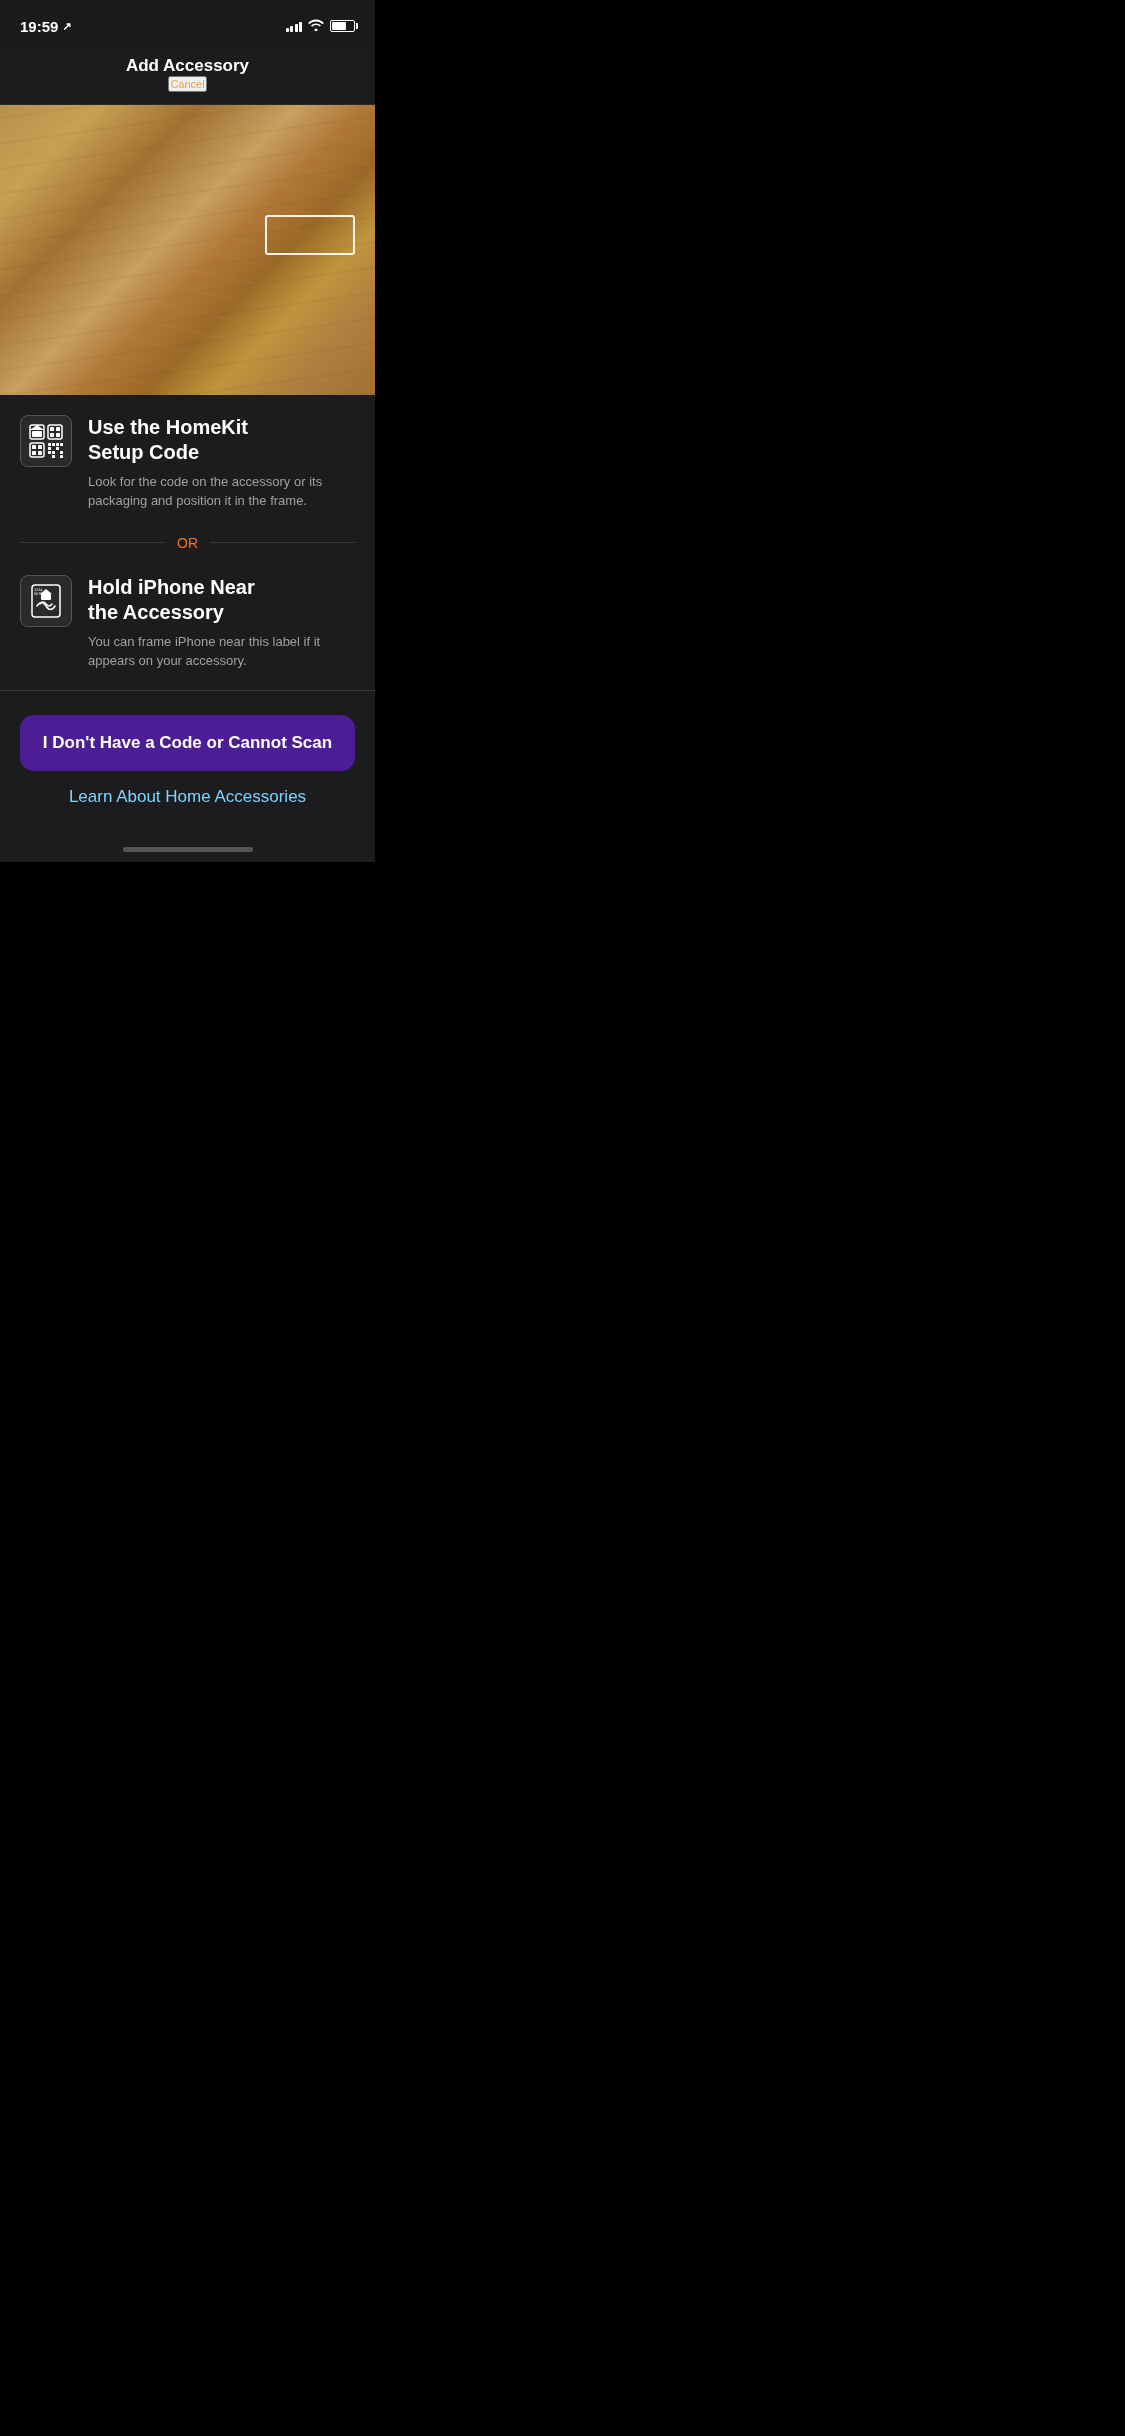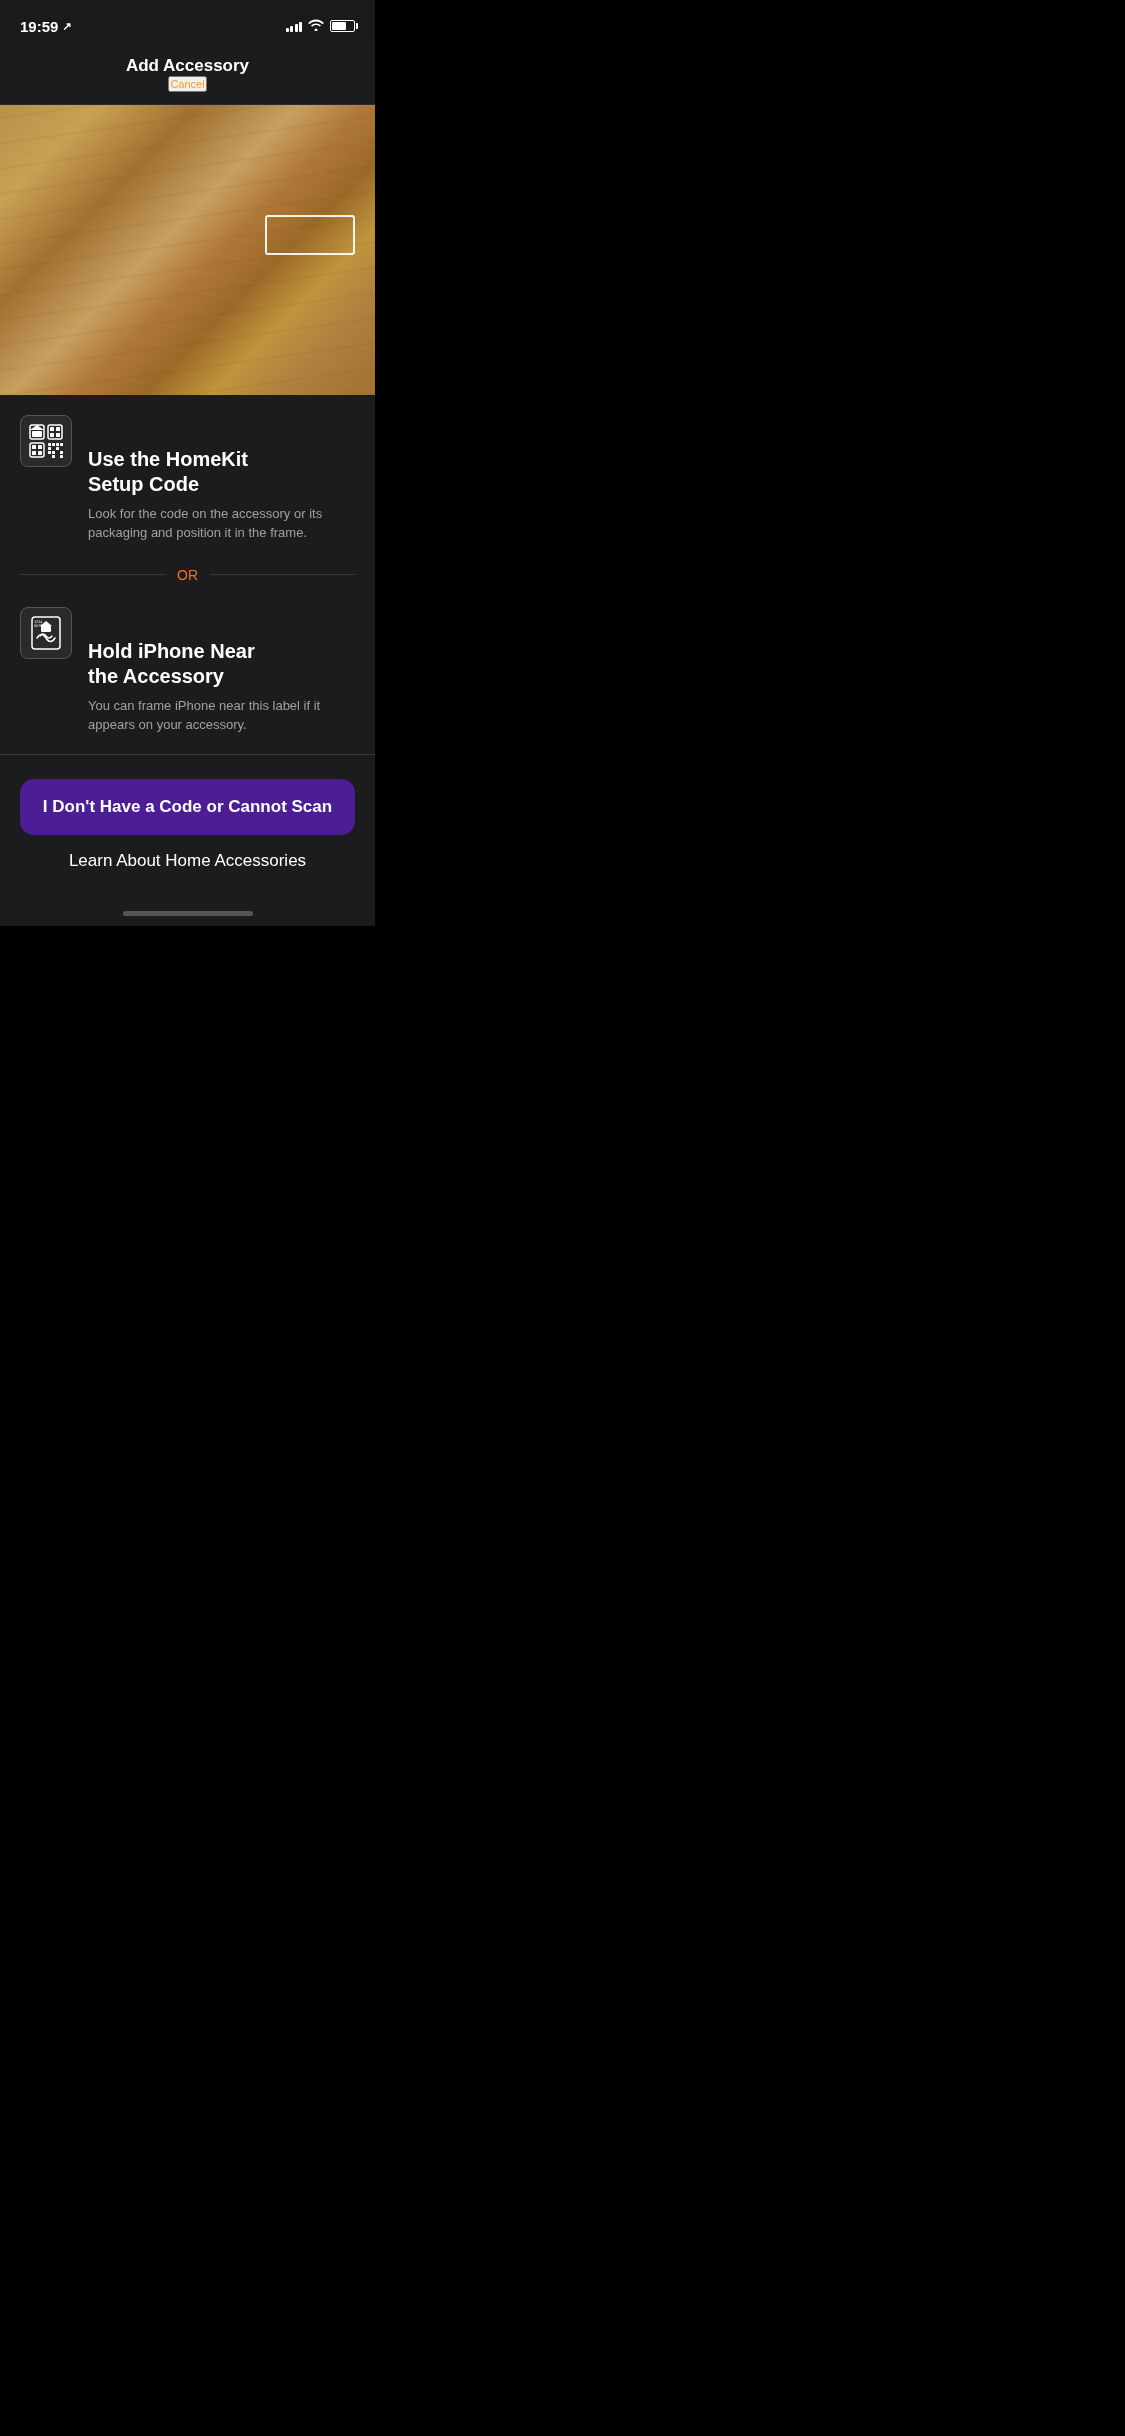--- a/index.html
+++ b/index.html
@@ -205,21 +205,20 @@
     .instruction-text {
       flex: 1;
     }
 
     .instruction-title {
       font-size: 20px;
       font-weight: 700;
       color: #fff;
       line-height: 1.25;
       margin-bottom: 8px;
-      margin-top: 32px;
     }
 
     .instruction-desc {
       font-size: 13px;
       color: #a0a0a0;
       line-height: 1.45;
     }
 
     .or-divider {
       display: flex;
@@ -255,21 +254,21 @@
       border: none;
       border-radius: 14px;
       cursor: pointer;
       text-align: center;
     }
 
     .learn-more-button {
       width: 100%;
       padding: 16px;
       background: transparent;
-      color: #ffffff;
+      color: #7dd3fc;
       font-size: 17px;
       font-weight: 500;
       border: none;
       cursor: pointer;
       text-align: center;
     }
 
     
     .home-indicator {
       display: flex;

